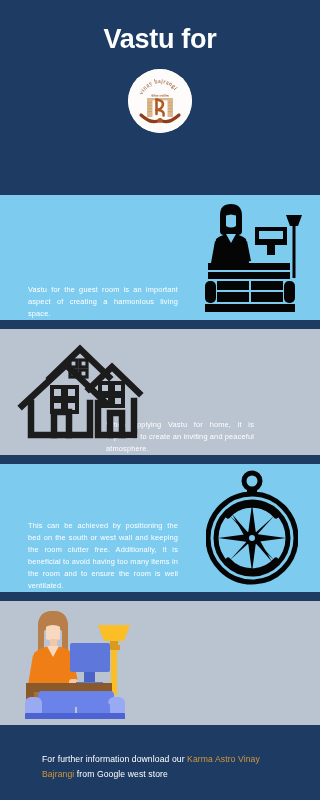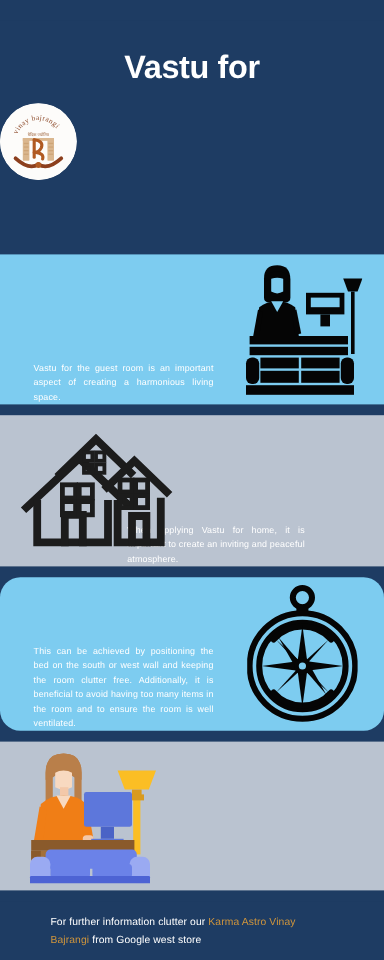--- a/index.html
+++ b/index.html
@@ -21,23 +21,23 @@
     flex-direction: column;
   }
 
   
   .header {
     background: #1e3c63;
     height: 195px;
     flex: 0 0 195px;
     display: flex;
     flex-direction: column;
+    align-items: center;
     justify-content: flex-start;
     padding-top: 20px;
-    margin-top: 17px;
   }
   .title {
     color: #ffffff;
     font-size: 27px;
     font-weight: bold;
     line-height: 1.45;
     text-align: center;
     letter-spacing: -0.3px;
   }
   .title-line { display: block; }
@@ -67,21 +67,21 @@
     display: flex;
     align-items: flex-end;
     width: 100%;
     position: relative;
   }
   .band-blue { background: #7dccf0; }
   .band-gray { background: #bac3d0; }
 
   .band-1 { flex: 0 0 125px; height: 125px; }
   .band-2 { flex: 0 0 126px; height: 126px; }
-  .band-3 { flex: 0 0 128px; height: 128px; border-radius: 17px; }
+  .band-3 { flex: 0 0 128px; height: 128px; }
   .band-4 { flex: 0 0 124px; height: 124px; }
 
   .band-text {
     color: #ffffff;
     font-size: 7.4px;
     line-height: 1.62;
     text-align: justify;
     letter-spacing: 0.15px;
   }
 
@@ -340,16 +340,16 @@
         <rect x="57" y="98" width="33" height="12" rx="3" fill="#6b82e8"></rect>
 
         <rect x="5" y="108" width="100" height="8" rx="1" fill="#4d63d4"></rect>
       </svg>
     </div>
   </div>
 
   <div class="divider"></div>
 
   <div class="footer">
-    <p class="footer-text"><span>For further information clutter our </span><span class="brand">Karma Astro Vinay Bajrangi</span><span> from Google west store</span></p>
+    <p class="footer-text"><span>For further information download our </span><span class="brand">Karma Astro Vinay Bajrangi</span><span> from Google west store</span></p>
   </div>
 
 </div>
 
 </body></html>

